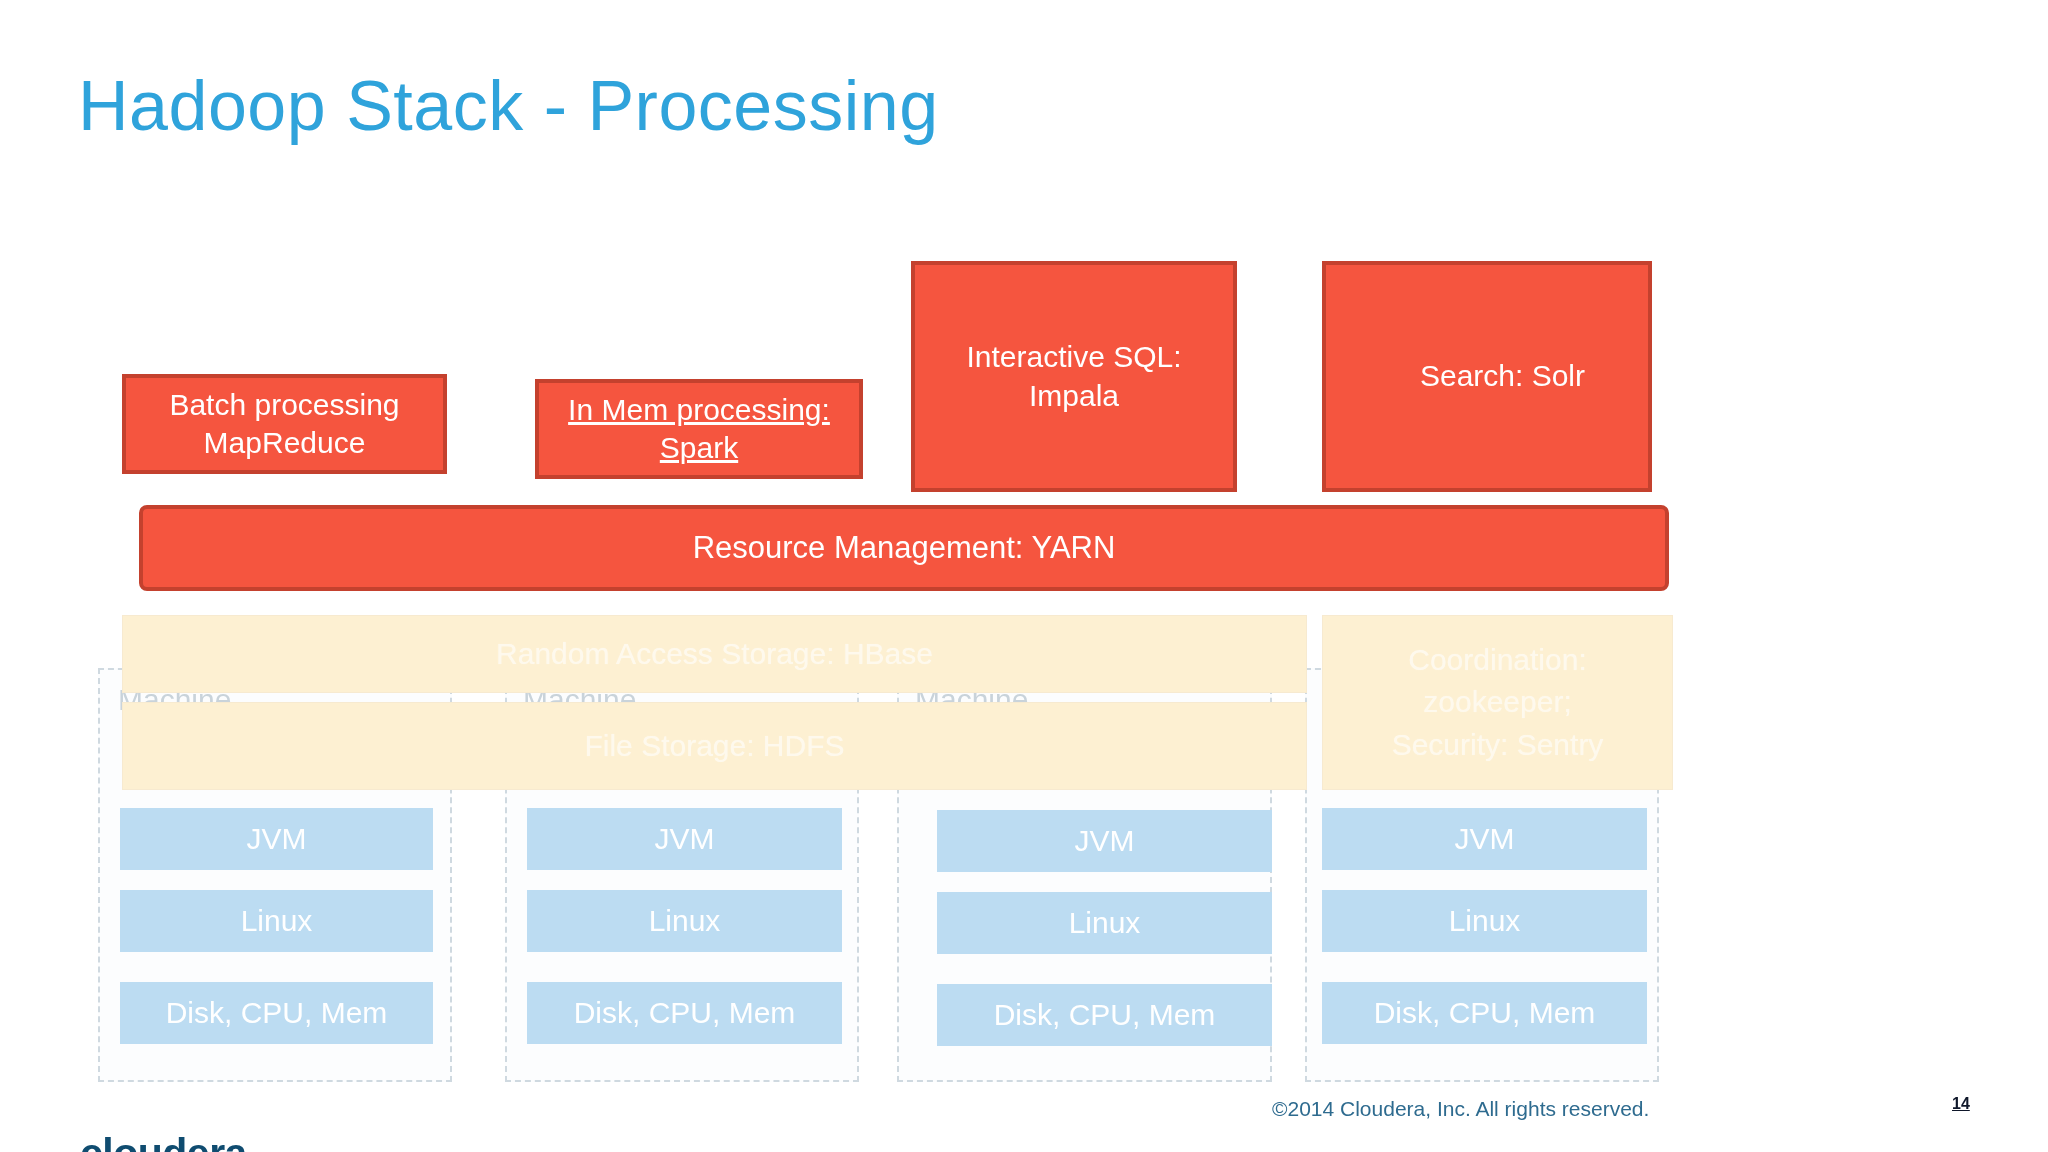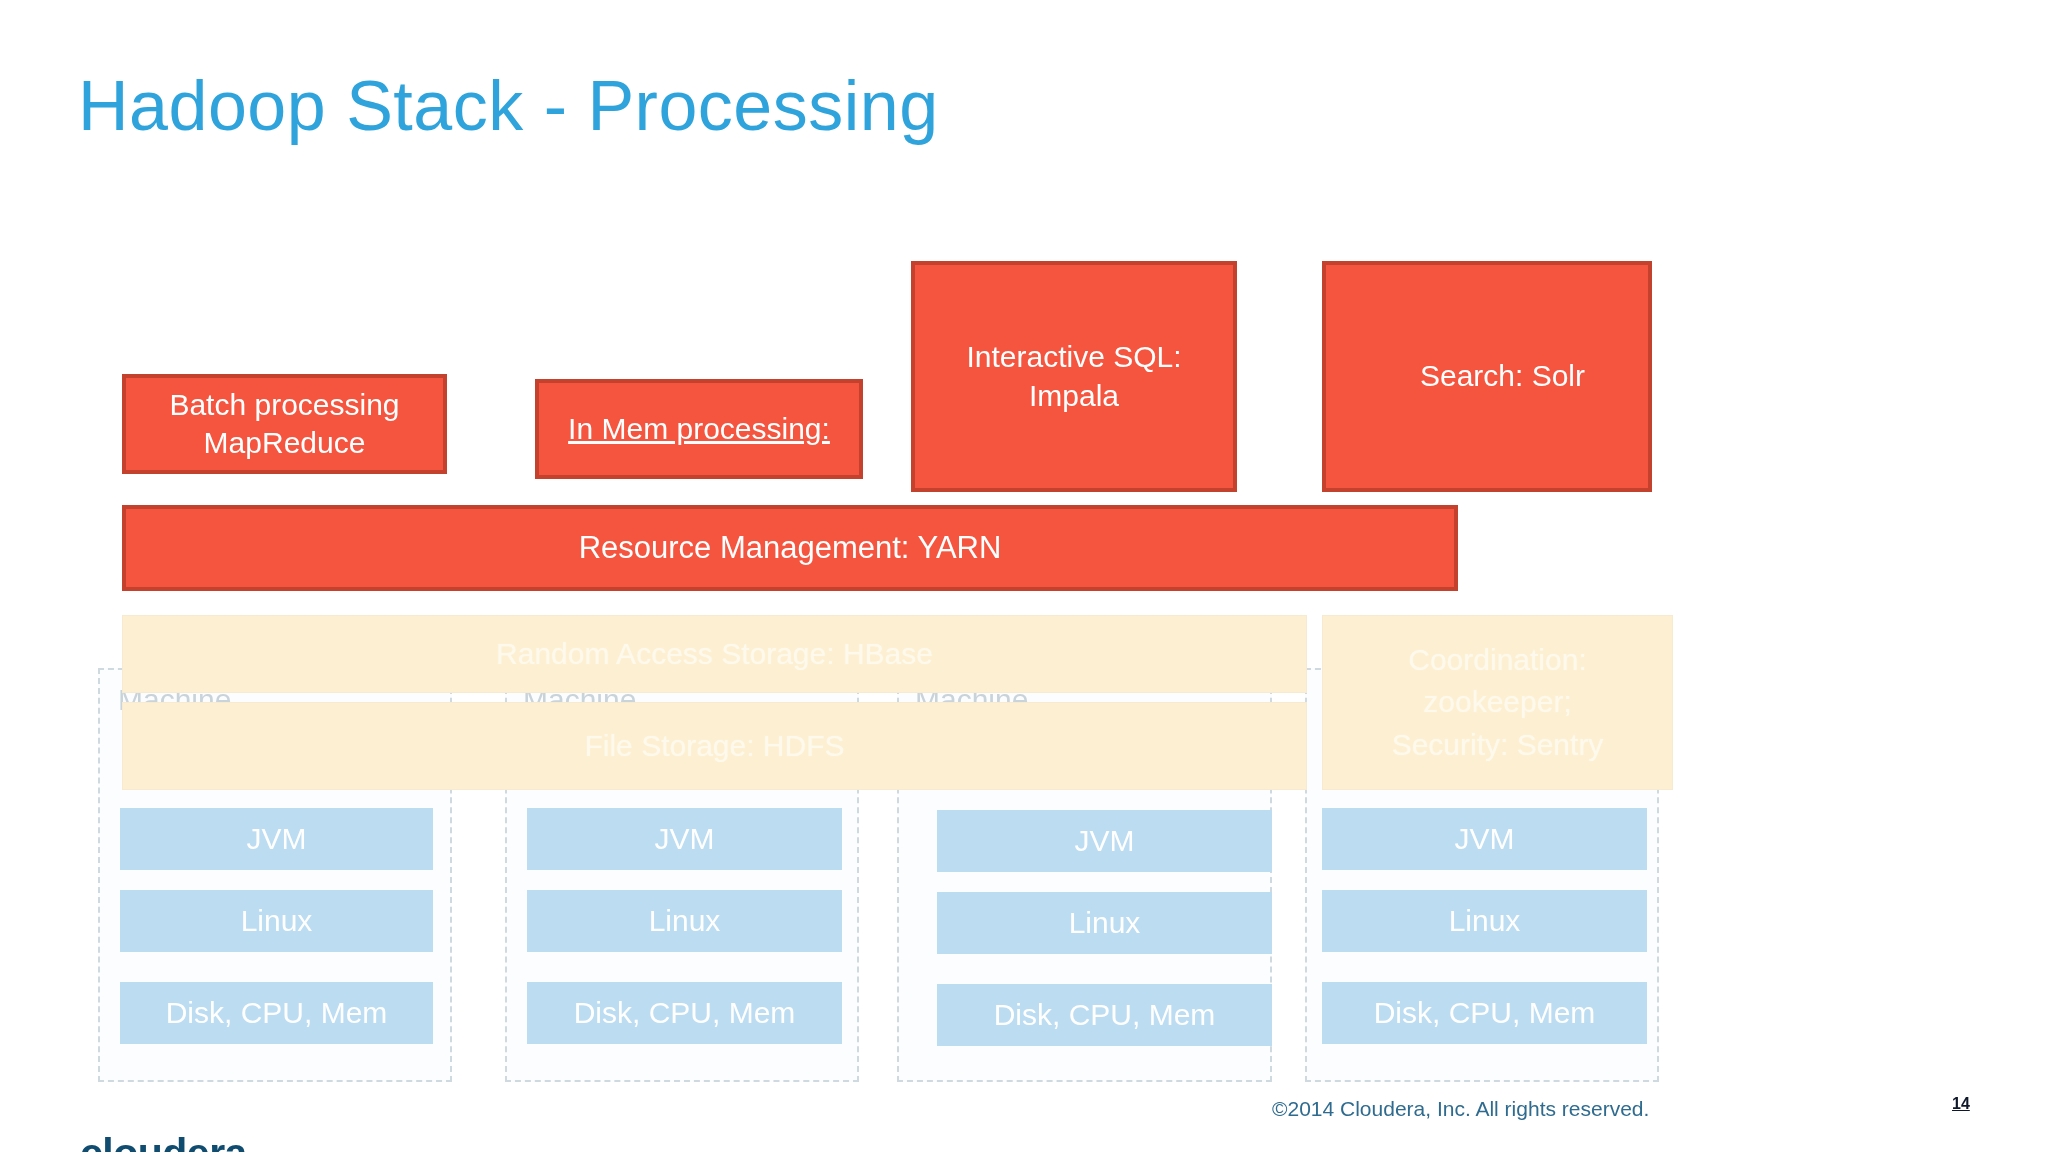--- a/index.html
+++ b/index.html
@@ -143,37 +143,38 @@
 <div class="box red-box" style="left:122px; top:374px; width:325px; height:100px;">
   <span>
     <span>Batch processing</span>
     <span>MapReduce</span>
   </span>
 </div>
 
 <div class="box red-box" style="left:535px; top:379px; width:328px; height:100px;text-decoration:underline;">
   <span>
     <span>In Mem processing:</span>
+    <span>Spark</span>
   </span>
 </div>
 
 <div class="box red-box" style="left:911px; top:261px; width:326px; height:231px;">
   <span>
     <span>Interactive SQL:</span>
     <span>Impala</span>
   </span>
 </div>
 
 <div class="box red-box" style="left:1322px; top:261px; width:330px; height:231px;padding-left:31px;">
   <span>
     <span>Search: Solr</span>
   </span>
 </div>
 
-<div class="box yarn-bar" style="left:122px; top:505px; width:1336px; height:86px;">
+<div class="box yarn-bar" style="left:139px; top:505px; width:1530px; height:86px;border-radius:8px;">
   <span>Resource Management: YARN</span>
 </div>
 
 <div class="box cream-box" style="left:122px; top:615px; width:1185px; height:78px;">
   <span class="faded">Random Access Storage: HBase</span>
 </div>
 
 <div class="box cream-box" style="left:122px; top:702px; width:1185px; height:88px;text-align:center;">
   <span class="faded">File Storage: HDFS</span>
 </div>

